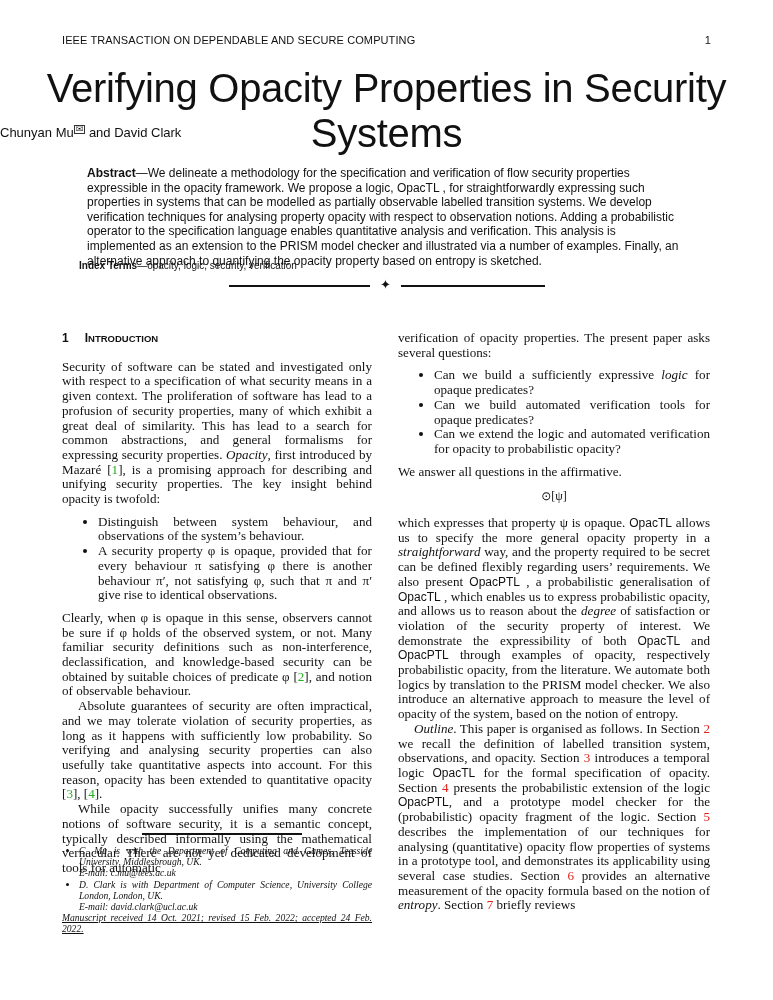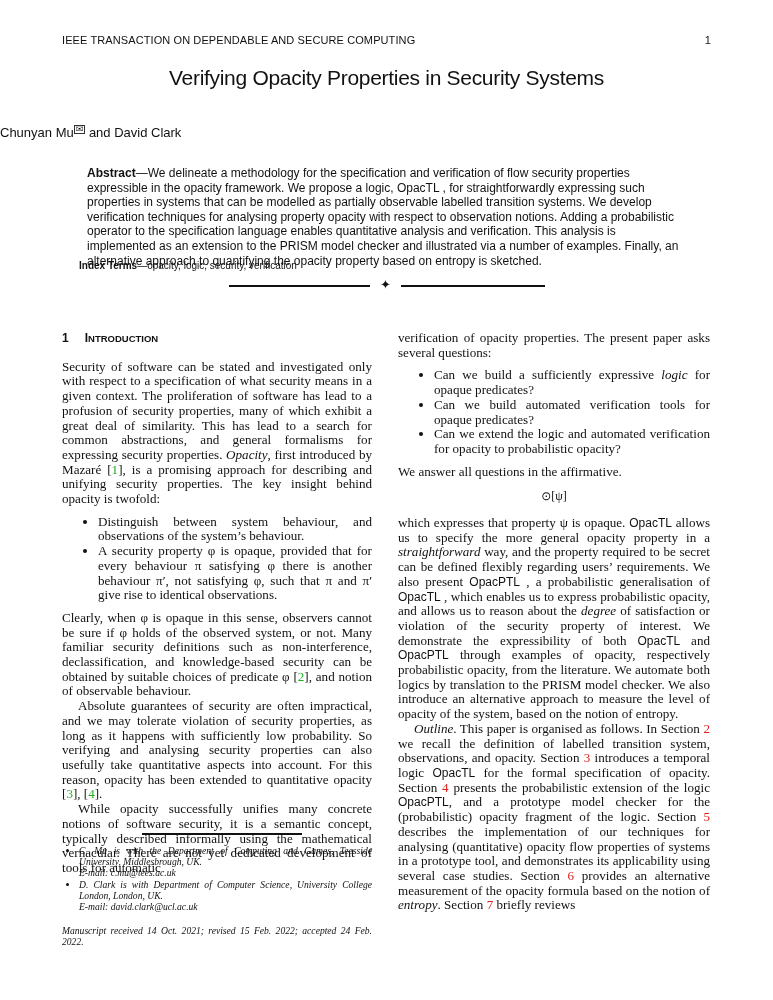--- a/index.html
+++ b/index.html
@@ -1,19 +1,19 @@
 <!DOCTYPE html>
 <html><head>
 <meta charset="utf-8">
 <style>
   html,body{margin:0;padding:0;background:#fff;}
   body{width:773px;height:1000px;position:relative;overflow:hidden;color:#111;}
   .running-head{position:absolute;top:34px;left:62px;right:62px;font-family:"Liberation Sans",sans-serif;font-size:11px;letter-spacing:0.1px;}
   .running-head .pg{position:absolute;right:0;top:0;}
-  .title{position:absolute;top:66px;left:0;width:773px;text-align:center;font-family:"Liberation Sans",sans-serif;font-size:21px;letter-spacing:-0.3px;}
+  .title{position:absolute;top:66px;left:0;width:773px;text-align:center;font-family:"Liberation Sans",sans-serif;font-size:40px;letter-spacing:-0.3px;}
   .authors{position:absolute;top:125px;left:0;width:716px;font-family:"Liberation Sans",sans-serif;font-size:13px;}
   .mail{font-size:9px;vertical-align:super;border:1px solid #333;padding:0 1px;line-height:7px;display:inline-block;}
   .abstract{position:absolute;top:166px;left:87px;width:600px;font-family:Liberation Sans, sans-serif;font-size:12px;line-height:14.6px;text-align:left;}
   .abstract b{font-weight:bold;}
   .index{position:absolute;top:260px;left:79px;font-family:"Liberation Sans",sans-serif;font-size:10px;}
   .sep{position:absolute;top:285px;left:229px;width:316px;height:2px;}
   .sep .l{position:absolute;left:0;top:0;width:141px;height:2px;background:#111;}
   .sep .r{position:absolute;right:0;top:0;width:144px;height:2px;background:#111;}
   .sep .d{position:absolute;left:151px;top:-7px;font-size:13px;line-height:14px;}
   .col{position:absolute;font-family:"Liberation Serif",serif;font-size:13.1px;line-height:14.7px;text-align:justify;}
@@ -26,21 +26,21 @@
   .indent{text-indent:16px;}
   ul{margin:8px 0 8px 0;padding-left:36px;}
   li{margin:0;}
   .cite{color:#22b020;}
   .ref{color:#e0201a;}
   .mono{font-family:"Liberation Sans",sans-serif;font-size:12px;}
   .formula{text-align:center;margin:10px 0 12px 0;font-size:12px;}
   .fn-rule{position:absolute;top:833px;left:142px;width:160px;height:1.5px;background:#111;}
   .footnotes{position:absolute;top:845px;left:62px;width:310px;font-family:"Liberation Serif",serif;font-style:italic;font-size:9.6px;line-height:11.2px;text-align:justify;}
   .footnotes ul{margin:0;padding-left:17px;}
-  .footnotes .ms{margin-top:13px;}
+  .footnotes .ms{margin-top:0;text-decoration:underline;}
 </style>
 </head>
 <body>
 
 <div class="running-head">
   <span>IEEE TRANSACTION ON DEPENDABLE AND SECURE COMPUTING</span>
   <span class="pg">1</span>
 </div>
 
 <div class="title">Verifying Opacity Properties in Security Systems</div>

